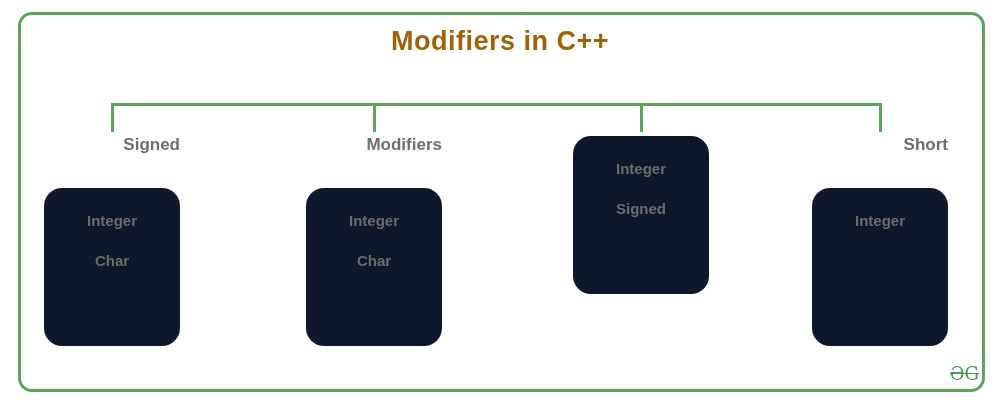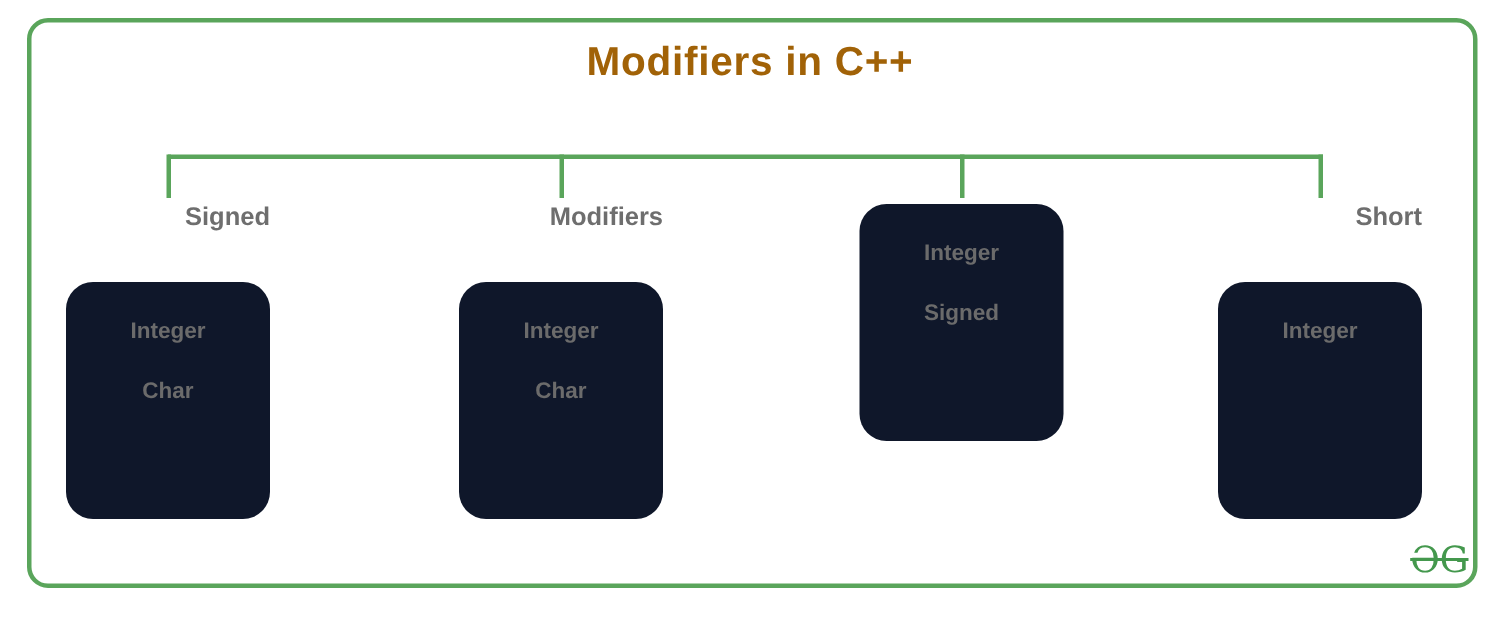--- a/index.html
+++ b/index.html
@@ -76,21 +76,21 @@
     line-height: 20px;
     font-weight: bold;
     color: #6b6b6b;
     text-align: center;
     white-space: nowrap;
   }
   .logo {
     position: absolute;
     right: 21px; bottom: 25px;
     font-family: "DejaVu Serif", "Liberation Serif", serif;
-    font-size: 24px;
+    font-size: 18px;
     line-height: 27px;
     color: #44984d;
     text-decoration: line-through;
   }
 </style>
 </head>
 <body>
 
 <div class="canvas">
   <div class="outer-border"></div>

